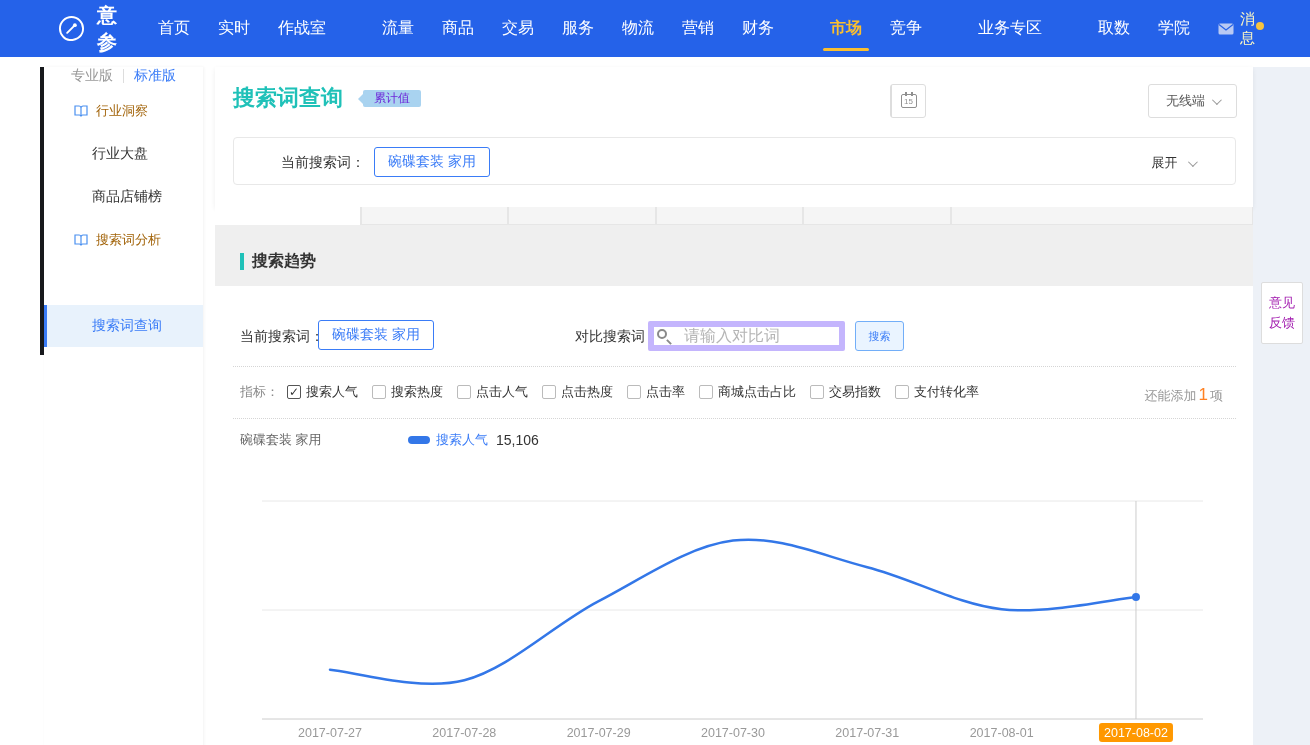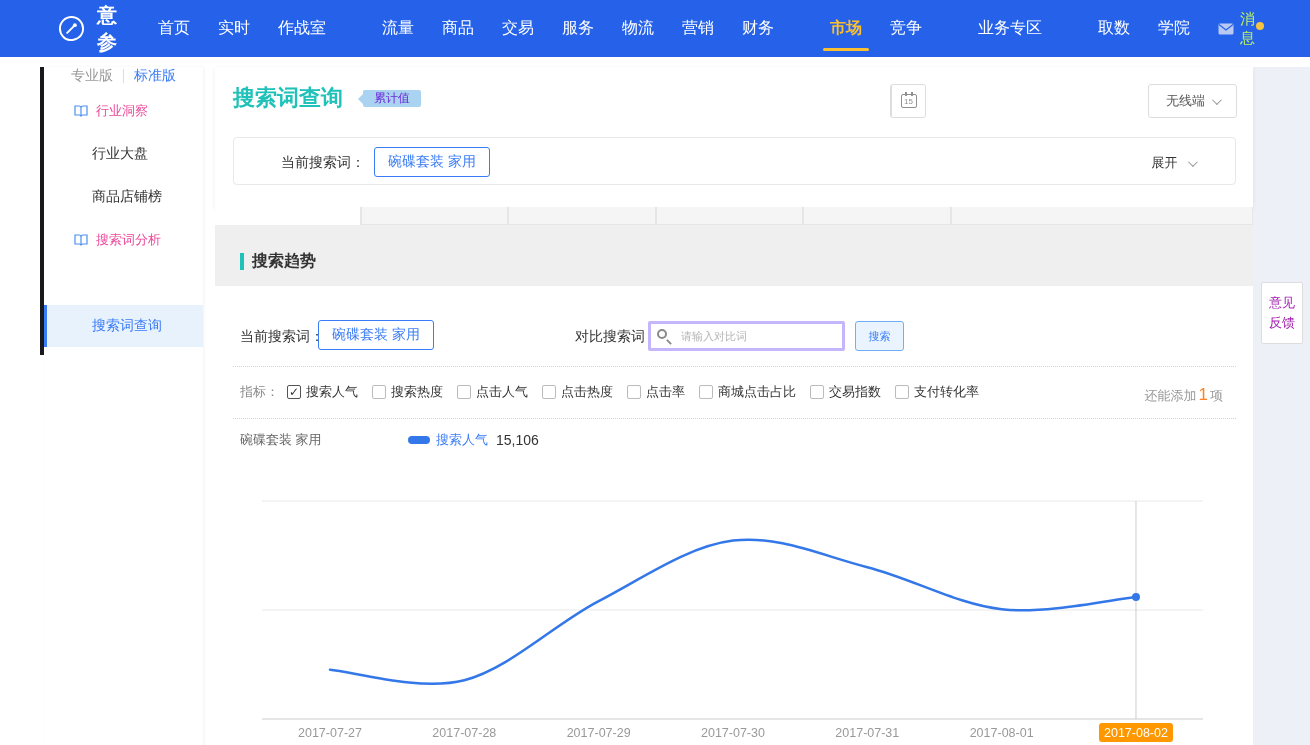--- a/index.html
+++ b/index.html
@@ -11,39 +11,39 @@
     background:#2562e9; padding-left:58px; }
   .logo { display:flex; align-items:center; margin-right:12px; }
   .brand { color:#fff; font-size:20px; font-weight:bold; letter-spacing:1px; margin-right:40px; }
   .nav-item { position:relative; height:57px; display:flex; align-items:center;
     color:#fff; font-size:16px; margin-right:28px; cursor:pointer; white-space:nowrap; }
   .nav-item.active { color:#fbbf2f; font-weight:bold; }
   .nav-item .underline { position:absolute; left:50%; transform:translateX(-50%);
     bottom:6px; width:46px; height:3px; background:#fbbf2f; border-radius:2px; }
   .nav-div { width:1px; height:16px; background:rgba(255,255,255,.38); margin-right:28px; }
   .nav-msg { margin-left:auto; margin-right:64px; display:flex; align-items:center;
-    color:#bef264; font-size:15px; position:relative; cursor:pointer; }
+    color:#fef9c3; font-size:15px; position:relative; cursor:pointer; }
   .nav-msg .env { margin-right:6px; display:flex; }
   .nav-msg .dot { position:absolute; right:-9px; top:12px; width:8px; height:8px;
     border-radius:50%; background:#f6c33e; }
 
   .page { position:absolute; left:0; top:67px; width:1168px; height:688px; background:#fff; }
 
   .edge-strip { position:absolute; left:40px; top:0; width:4px; height:288px; background:#17191c; }
 
   
   .sidebar { position:absolute; left:44px; top:0; width:159px; height:688px; background:#fff;
     box-shadow:1px 0 3px rgba(0,0,0,.05); }
   .version-tabs { display:flex; align-items:center; justify-content:center; gap:10px;
     height:22px; font-size:14px; margin-top:-2px; }
   .vt { color:#999; cursor:pointer; }
   .vt.active { color:#3a7cf7; }
   .vt-div { width:1px; height:14px; background:#ddd; }
   .side-header { position:absolute; left:0; width:159px; height:28px; display:flex;
-    align-items:center; color:#ec4899; font-size:13px; cursor:pointer; }
+    align-items:center; color:#a16207; font-size:13px; cursor:pointer; }
   .side-header .bicon { position:absolute; left:30px; display:flex; }
   .side-header .txt { position:absolute; left:52px; }
   .side-item { position:absolute; left:0; width:159px; height:42px; display:flex;
     align-items:center; color:#333; font-size:14px; cursor:pointer; }
   .side-item .txt { position:absolute; left:48px; }
   .side-item.selected { background:#e8f2fc; color:#3a7cf7; }
   .side-item.selected::before { content:""; position:absolute; left:0; top:0; width:3px;
     height:42px; background:#3a7cf7; }
 
   
@@ -93,21 +93,21 @@
   .main-gray { position:absolute; left:215px; top:158px; width:1038px; height:530px; background:#efefef; }
   .section-head { position:absolute; left:240px; top:184px; display:flex; align-items:center; }
   .teal-bar { width:4px; height:17px; background:#1fc1b8; margin-right:8px; }
   .section-title { font-size:16px; font-weight:bold; color:#333; }
 
   
   .trend-panel { position:absolute; left:215px; top:219px; width:1038px; height:469px; background:#fff; }
   .row-label { position:absolute; font-size:14px; color:#333; }
   .trend-panel .chip-current { left:103px; top:34px; position:absolute; }
   .cmp-input { position:absolute; left:433px; top:35px; width:197px; height:30px;
-    border:3px solid #c4b5fd; border-radius:2px; font-size:11px; color:#333; padding:0 8px 0 30px;
+    border:6px solid #c4b5fd; border-radius:2px; font-size:16px; color:#333; padding:0 8px 0 30px;
     outline:none; font-family:inherit; }
   .cmp-input::placeholder { color:#b5b5b5; }
   .mag { position:absolute; left:442px; top:43px; width:10px; height:10px;
     border:2px solid #8a8a8a; border-radius:50%; }
   .mag::after { content:""; position:absolute; width:2px; height:6px; background:#8a8a8a;
     transform:rotate(-45deg); left:9px; top:8px; }
   .search-btn { position:absolute; left:640px; top:35px; width:49px; height:30px;
     background:#eaf4ff; border:1px solid #72aef8; border-radius:3px; color:#3a7cf7;
     font-size:11px; cursor:pointer; font-family:inherit; }
   .dotted { position:absolute; left:18px; width:1003px; border-top:1px dotted #d5d5d5; }

